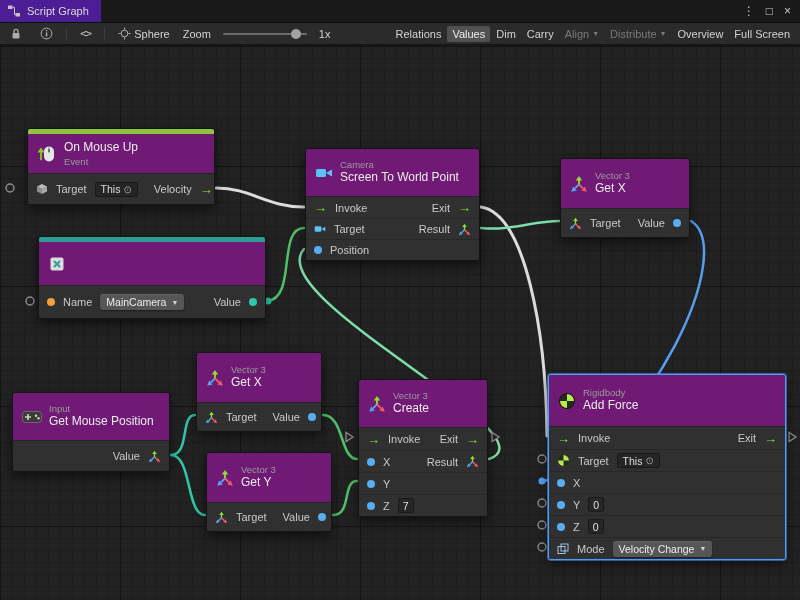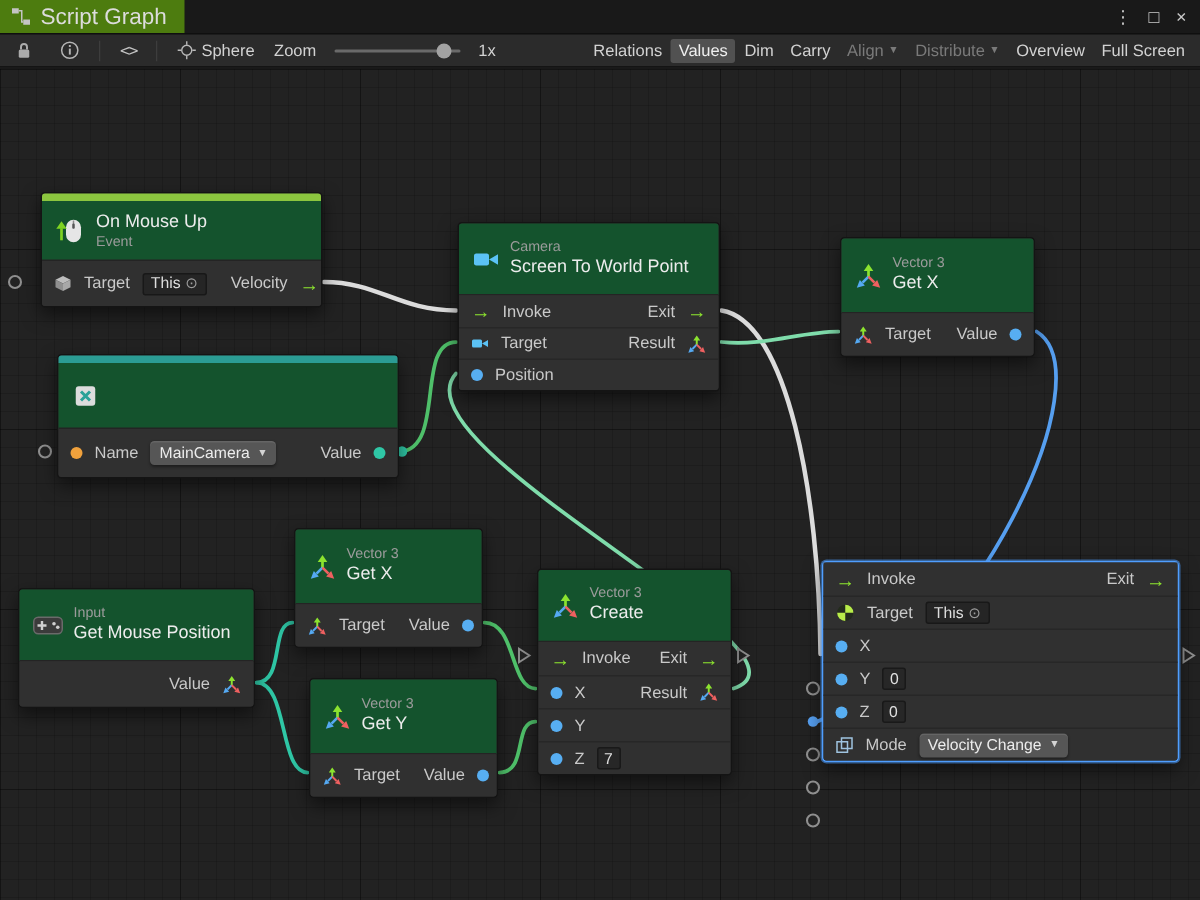--- a/index.html
+++ b/index.html
@@ -1,20 +1,20 @@
 <!DOCTYPE html>
 <html><head>
 <meta charset="utf-8">
 <style>
   *{margin:0;padding:0;box-sizing:border-box}
   html,body{width:800px;height:600px;overflow:hidden;background:#191919;
     font-family:"Liberation Sans",sans-serif;}
   
   .tabbar{position:absolute;top:0;left:0;right:0;height:22px;background:#191919;display:flex;align-items:center;z-index:4}
-  .tab{height:22px;display:flex;align-items:center;gap:6px;padding:0 12px 0 7px;background:#4d7c0f;color:#dcdcdc;font-size:15px}
+  .tab{height:22px;display:flex;align-items:center;gap:6px;padding:0 12px 0 7px;background:#4c1d95;color:#dcdcdc;font-size:11px}
   .win-controls{margin-left:auto;display:flex;align-items:center;gap:11px;padding-right:9px;color:#c8c8c8;font-size:12px}
   .win-controls span{cursor:default;line-height:1}
   
   .toolbar{position:absolute;top:22px;left:0;right:0;height:23px;background:#2b2b2b;border-top:1px solid #0f0f0f;border-bottom:1px solid #141414;display:flex;align-items:center;padding:0 5px;gap:8px;font-size:11px;color:#d2d2d2;z-index:4}
   .tb-sep{width:1px;height:14px;background:#1c1c1c;border-right:1px solid #3d3d3d}
   .tb-btn{padding:2px 5px;border-radius:2px;white-space:nowrap;display:inline-flex;align-items:center;gap:3px}
   .tb-btn.active{background:#515151;color:#efefef}
   .tb-btn.disabled{color:#7a7a7a}
   .tb-right{margin-left:auto;display:flex;align-items:flex-end;gap:1px}
   .slider{width:84px;height:2px;background:#6a6a6a;border-radius:1px;position:relative;margin:0 4px}
@@ -27,21 +27,21 @@
       linear-gradient(rgba(0,0,0,.15) 1px,transparent 1px),
       linear-gradient(90deg,rgba(0,0,0,.15) 1px,transparent 1px),
       linear-gradient(rgba(0,0,0,.30) 1px,transparent 1px),
       linear-gradient(90deg,rgba(0,0,0,.30) 1px,transparent 1px);
     background-size:12px 12px,12px 12px,120px 120px,120px 120px;z-index:0}
   .wires{position:absolute;top:0;left:0;width:800px;height:600px;pointer-events:none;z-index:1}
   
   .node{position:absolute;z-index:2;background:#2f2f2f;border:1px solid #141414;border-radius:3px;box-shadow:0 5px 12px rgba(0,0,0,.5);color:#cfcfcf}
   .node.selected{border-color:#4f9eff;box-shadow:0 0 0 1px rgba(79,158,255,.55),0 5px 12px rgba(0,0,0,.5)}
   .accent{height:5px;border-radius:2px 2px 0 0}
-  .hdr{display:flex;align-items:center;gap:7px;padding:16px 9px;background:#14532d;border-bottom:1px solid #242424;border-radius:2px 2px 0 0}
+  .hdr{display:flex;align-items:center;gap:7px;padding:16px 9px;background:#701a75;border-bottom:1px solid #242424;border-radius:2px 2px 0 0}
   .accent + .hdr{border-radius:0}
   .titles{display:flex;flex-direction:column;justify-content:center;gap:2px}
   .cat{font-size:9.5px;color:#9b9b9b;line-height:1}
   .title{font-size:12px;color:#ececec;line-height:1.15;white-space:nowrap}
   .rows{background:#303030;border-radius:0 0 2px 2px}
   .row{display:flex;align-items:center;gap:8px;padding:0 8px;border-top:1px solid #272727;font-size:11px;color:#c9c9c9;white-space:nowrap}
   .row:first-child{border-top:none}
   .spacer{flex:1}
   .dot{width:8px;height:8px;border-radius:50%;flex:none}
   .dot.blue{background:#57aef2}.dot.orange{background:#f0a13c}.dot.teal{background:#2fc7a6}
@@ -419,20 +419,32 @@
     </div>
     <div class="row" style="height:22px">
       <span class="dot blue"></span>
       <span>Z</span>
       <span class="field">7</span>
     </div>
   </div>
 </div>
 
 <div class="node selected" style="left:548px;top:374px;width:238px">
+  <div class="hdr" style="height:52px">
+    <svg width="18" height="18" viewBox="0 0 18 18">
+      <circle cx="9" cy="9" r="7.5" fill="#232b1c"></circle>
+      <path d="M9 1.5 A7.5 7.5 0 0 1 16.5 9 L9 9 Z" fill="#b8ec4a"></path>
+      <path d="M9 16.5 A7.5 7.5 0 0 1 1.5 9 L9 9 Z" fill="#b8ec4a"></path>
+      <circle cx="9" cy="9" r="7.5" fill="none" stroke="#0e0e0e"></circle>
+    </svg>
+    <div class="titles">
+      <div class="cat">Rigidbody</div>
+      <div class="title">Add Force</div>
+    </div>
+  </div>
   <div class="rows">
     <div class="row" style="height:22px">
       <span class="exec-arrow">→</span>
       <span>Invoke</span>
       <span class="spacer"></span>
       <span>Exit</span>
       <span class="exec-arrow">→</span>
     </div>
     <div class="row" style="height:22px">
       <svg width="13" height="13" viewBox="0 0 18 18">

